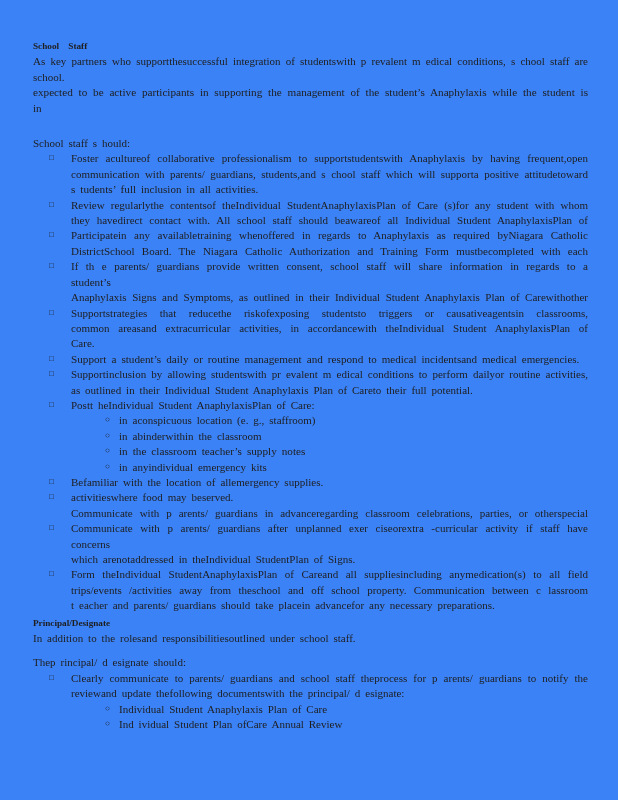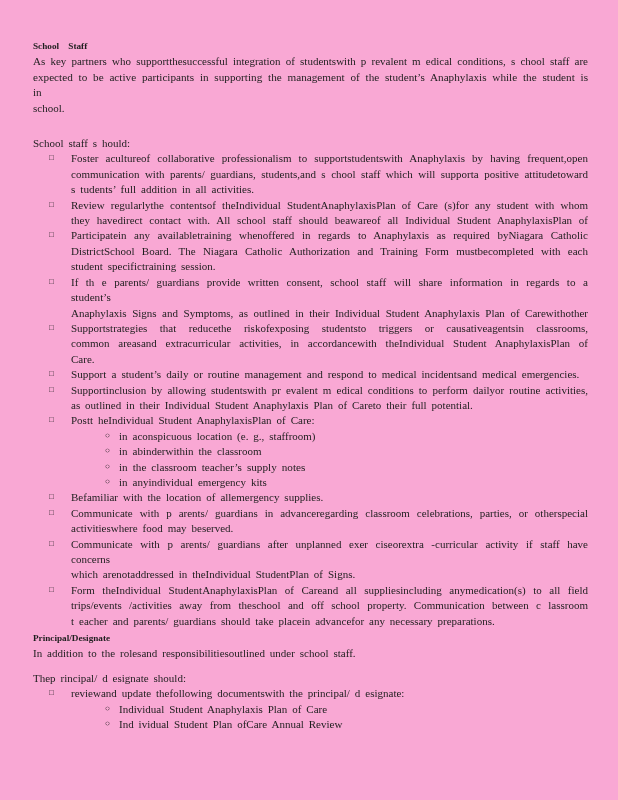--- a/index.html
+++ b/index.html
@@ -1,19 +1,19 @@
 <!DOCTYPE html>
 <html><head>
 <meta charset="utf-8">
 <style>
   html,body{margin:0;padding:0;background:#ffffff;}
   .page{
     position:relative;
     width:618px;height:800px;
-    background:#f9a8d4;
+    background:#3b82f6;
     box-sizing:border-box;
     padding:40px 30px 0 33px;
     font-family:"Liberation Serif",serif;
     color:#1e1e1e;
     overflow:hidden;
   }
   .s{font-size:11px;}
   .b{font-size:11.2px;}
   .ln{line-height:13.4px;word-spacing:2.2px;}
   .jf{text-align:justify;text-align-last:justify;}
@@ -30,46 +30,45 @@
 </style>
 </head>
 <body>
 
 <div class="page">
 
   <div class="hd">School Staff</div>
 
   <div class="intro">
     <div class="ln jf"><span class="s">As key partners who supportthesuccessful integration of studentswith p revalent m edical conditions, s chool staff are</span></div>
+    <div class="ln"><span class="s">school.</span></div>
     <div class="ln jf"><span class="b">expected to be active participants in supporting the management of the student’s Anaphylaxis while the student is in</span></div>
-    <div class="ln"><span class="s">school.</span></div>
   </div>
 
   <div class="ln"><span class="s">School staff s hould:</span></div>
 
   <ul class="sq">
 
     <li>
       <span class="mk">□</span>
       <div class="ln jf"><span class="s">Foster acultureof collaborative professionalism to supportstudentswith Anaphylaxis by having frequent,open</span></div>
       <div class="ln jf"><span class="s">communication with parents/ guardians, students,and s chool staff which will supporta positive attitudetoward</span></div>
-      <div class="ln"><span class="b">s tudents’ full</span><span class="s"> addition in all activities.</span></div>
+      <div class="ln"><span class="b">s tudents’ full</span><span class="s"> inclusion in all activities.</span></div>
     </li>
 
     <li>
       <span class="mk">□</span>
       <div class="ln jf"><span class="s">Review regularlythe contentsof theIndividual StudentAnaphylaxisPlan of Care (s)for any student with whom</span></div>
       <div class="ln jf"><span class="s">they havedirect contact with. All school staff should beawareof all Individual Student AnaphylaxisPlan of</span></div>
     </li>
 
     <li>
       <span class="mk">□</span>
       <div class="ln jf"><span class="s">Participatein any availabletraining whenoffered in regards to Anaphylaxis as required byNiagara Catholic</span></div>
       <div class="ln jf"><span class="s">DistrictSchool Board. The Niagara Catholic Authorization and Training Form mustbecompleted with each</span></div>
-      <div class="ln"><span class="s">student specifictraining session.</span></div>
     </li>
 
     <li>
       <span class="mk">□</span>
       <div class="ln jf"><span class="s">If th e parents/ guardians provide written consent, school </span><span class="b">staff will share information in regards to a student’s</span></div>
       <div class="ln jf"><span class="s">Anaphylaxis Signs and Symptoms, as outlined in their Individual Student Anaphylaxis Plan of Carewithother</span></div>
     </li>
 
     <li>
       <span class="mk">□</span>
@@ -112,22 +111,22 @@
       </ul>
     </li>
 
     <li>
       <span class="mk">□</span>
       <div class="ln"><span class="s">Befamiliar with the location of allemergency supplies.</span></div>
     </li>
 
     <li>
       <span class="mk">□</span>
+      <div class="ln"><span class="s">activitieswhere food may beserved.</span></div>
       <div class="ln jf"><span class="s">Communicate with p arents/ guardians in advanceregarding classroom celebrations, parties, or otherspecial</span></div>
-      <div class="ln"><span class="s">activitieswhere food may beserved.</span></div>
     </li>
 
     <li>
       <span class="mk">□</span>
       <div class="ln jf"><span class="s">Communicate with p arents/ guardians after unplanned exer ciseorextra -curricular activity if staff have concerns</span></div>
       <div class="ln"><span class="s">which arenotaddressed in theIndividual StudentPlan of Signs.</span></div>
     </li>
 
     <li>
       <span class="mk">□</span>
@@ -139,20 +138,21 @@
   </ul>
 
   <div class="hd hd2">Principal/Designate</div>
   <div class="ln"><span class="s">In addition to the rolesand responsibilitiesoutlined under school staff.</span></div>
 
   <div class="ln lead2"><span class="s">Thep rincipal/ d esignate should:</span></div>
 
   <ul class="sq">
     <li>
       <span class="mk">□</span>
+      <div class="ln jf"><span class="s">Clearly communicate to parents/ guardians and school staff theprocess for p arents/ guardians to notify the</span></div>
       <div class="ln"><span class="s">reviewand update thefollowing documentswith the principal/ d esignate:</span></div>
       <ul class="ci">
         <li>
           <span class="mk">○</span>
           <div class="ln"><span class="s">Individual Student Anaphylaxis Plan of Care</span></div>
         </li>
         <li>
           <span class="mk">○</span>
           <div class="ln"><span class="s">Ind ividual Student Plan ofCare Annual Review</span></div>
         </li>

